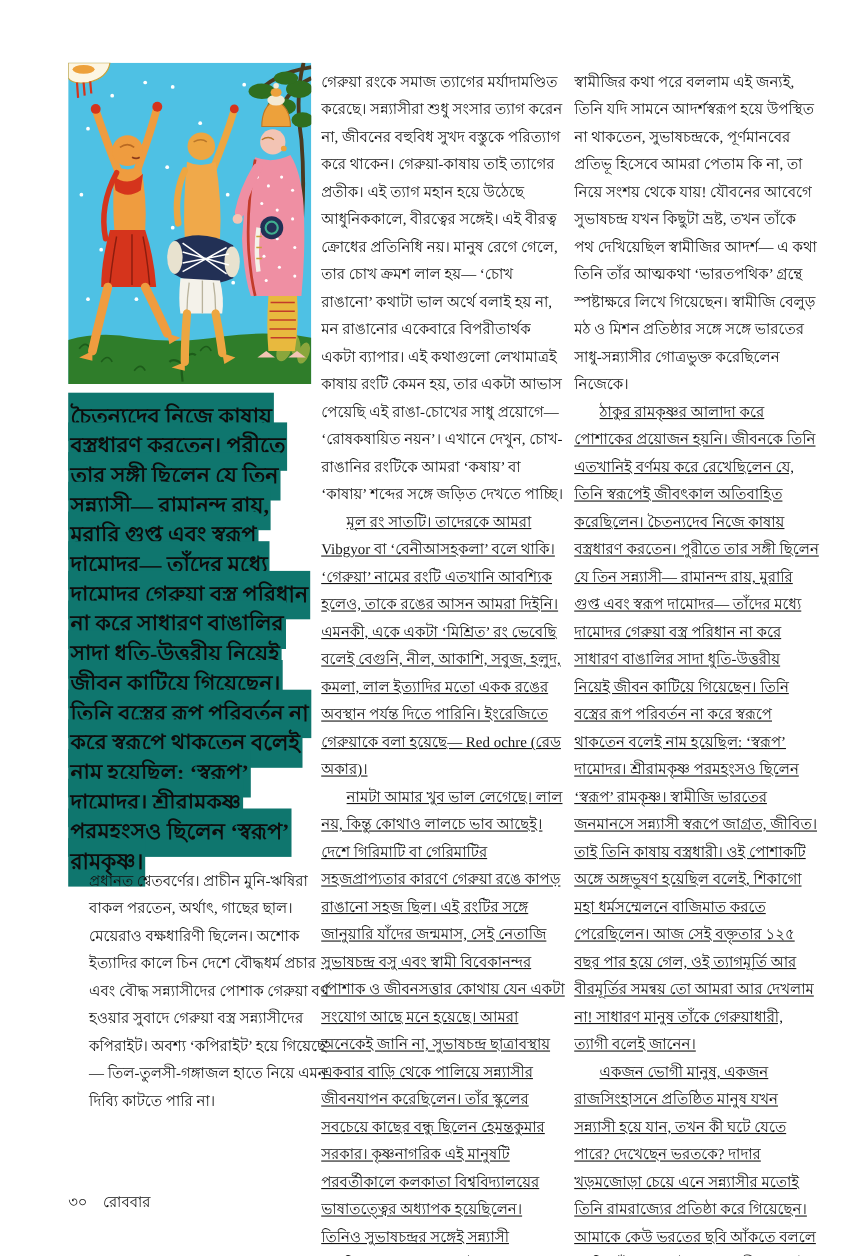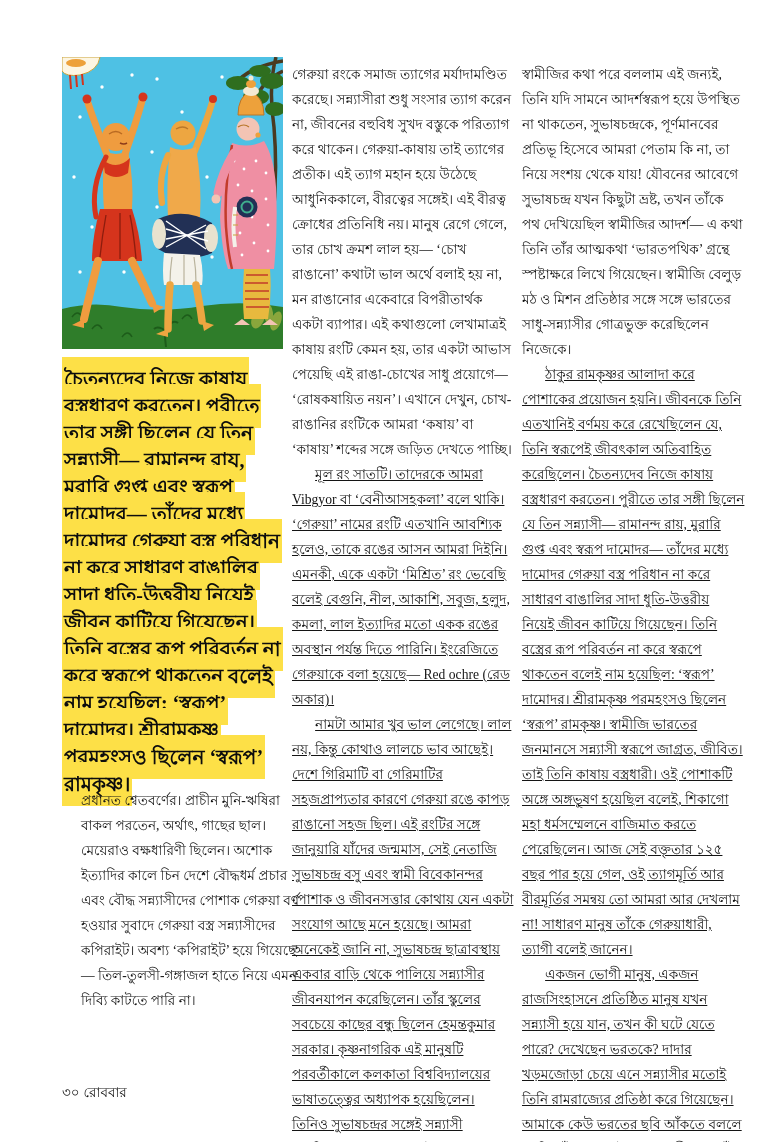--- a/index.html
+++ b/index.html
@@ -14,39 +14,39 @@
   .painting{
     position:absolute;left:62px;top:57px;width:221px;height:292px;
     display:block;
   }
   .pullquote{
     position:absolute;left:62px;top:366px;width:228px;
     font-size:20px;line-height:27px;font-weight:bold;
     color:#0d0d0d;
   }
   .pullquote .hl{
-    background:#fde047;
+    background:#0f766e;
     box-decoration-break:clone;
     -webkit-box-decoration-break:clone;
     padding:11px 2px;
   }
   .bodycol{
     font-size:13.6px;line-height:25px;
     text-align:left;
     color:#141414;
   }
   .bodycol p{margin:0;}
   .bodycol p + p{text-indent:1.7em;text-decoration:underline;}
   .col1-body{position:absolute;left:62px;top:788px;width:224px;margin-left:19px;}
   .col2{position:absolute;left:292px;top:62px;width:222px;}
   .col3{position:absolute;left:522px;top:62px;width:223px;}
   .footer{
     position:absolute;left:62px;top:1082px;
     font-size:13.5px;color:#141414;
-    display:flex;gap:4px;align-items:center;
+    display:flex;gap:14px;align-items:center;
   }
 </style>
 </head>
 <body>
 
 <div class="page">
 
   <svg class="painting" viewBox="0 0 221 292" aria-hidden="true">
 
     <rect x="0" y="0" width="221" height="292" fill="#4ec1e4"></rect>

